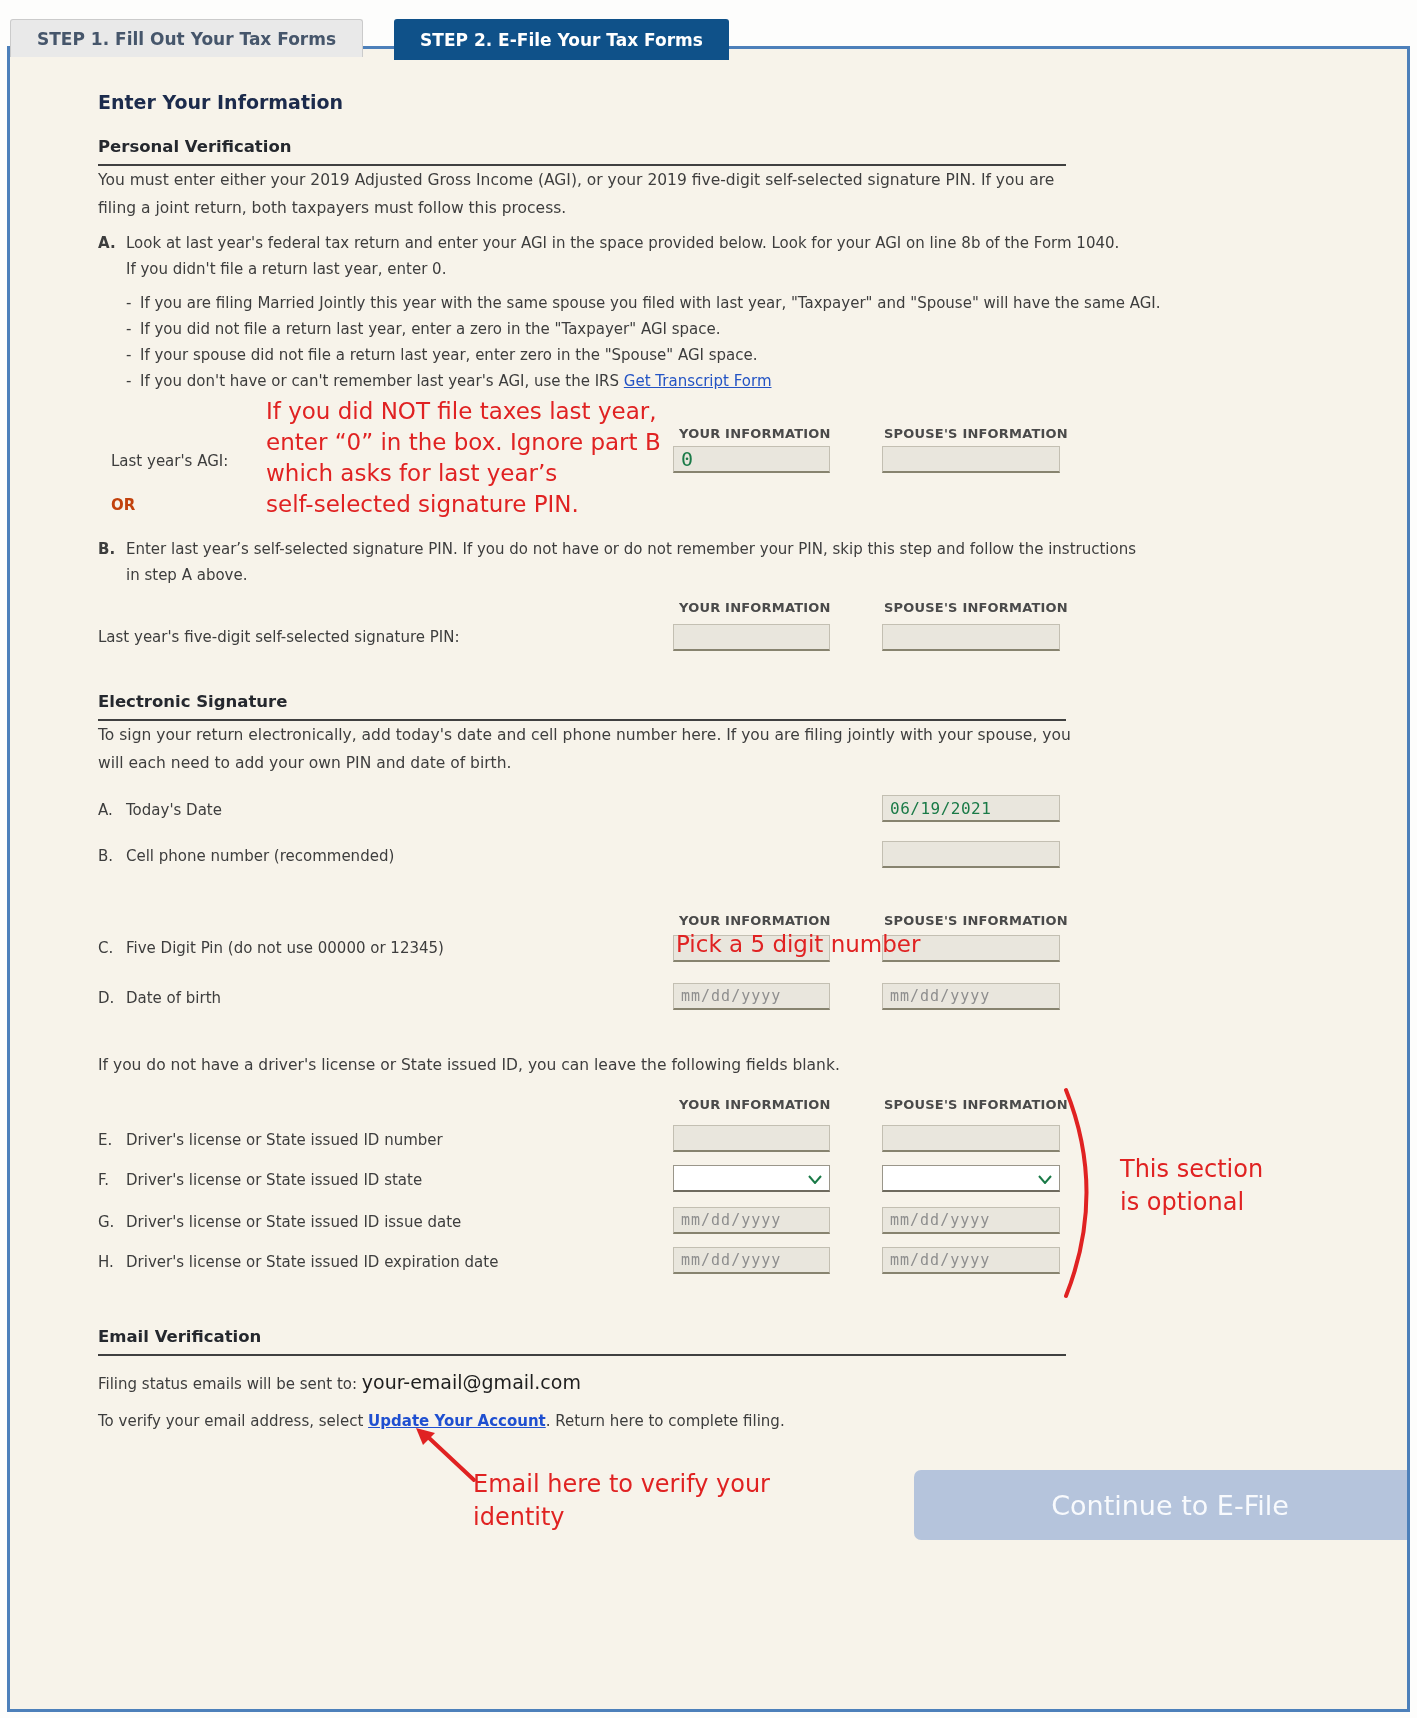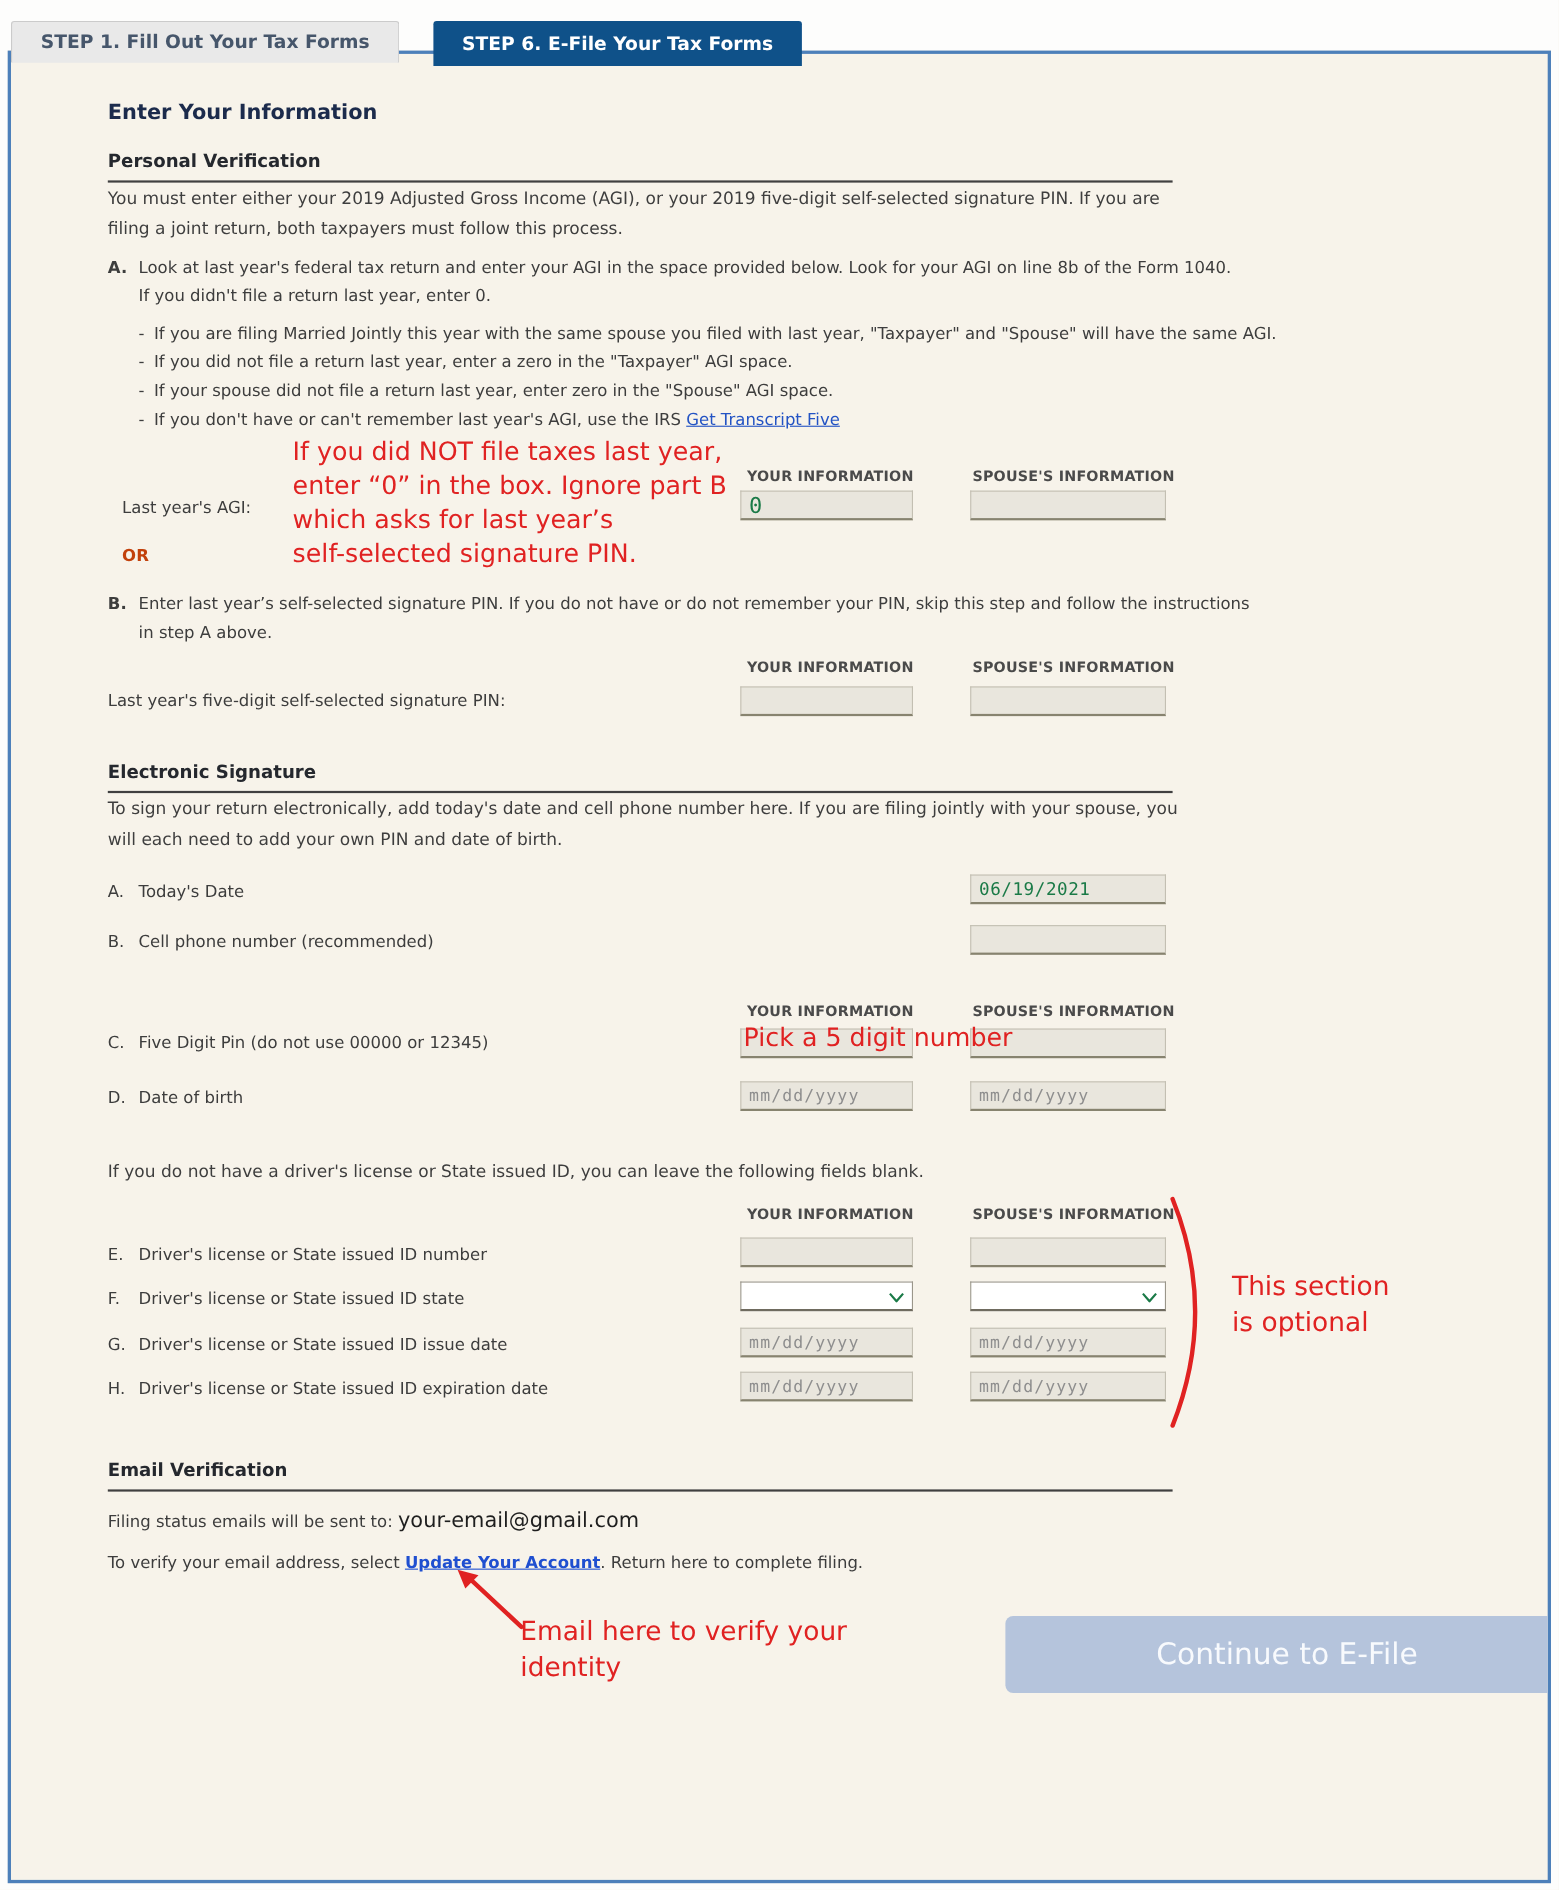--- a/index.html
+++ b/index.html
@@ -92,21 +92,21 @@
   .bottom-block { height:230px; }
   .continue-btn { position:absolute; left:816px; top:36px; width:512px; height:70px;
                   background:#b5c4dc; border:none; border-radius:7px; color:#f8fafd;
                   font-size:27px; font-family:"DejaVu Sans","Liberation Sans",sans-serif; cursor:pointer; }
 </style>
 </head>
 <body>
 
 <div class="tabbar">
   <div class="tab inactive">STEP 1. Fill Out Your Tax Forms</div>
-  <div class="tab active">STEP 6. E-File Your Tax Forms</div>
+  <div class="tab active">STEP 2. E-File Your Tax Forms</div>
 </div>
 
 <div class="frame">
   <div class="inner">
 
     <h1 class="title">Enter Your Information</h1>
 
     <h2 class="section mt-pv">Personal Verification</h2>
     <p class="body mt12">You must enter either your 2019 Adjusted Gross Income (AGI), or your 2019 five-digit self-selected signature PIN. If you are filing a joint return, both taxpayers must follow this process.</p>
 
@@ -116,21 +116,21 @@
         <div>Look at last year's federal tax return and enter your AGI in the space provided below. Look for your AGI on line 8b of the Form 1040.</div>
         <div>If you didn't file a return last year, enter 0.</div>
       </div>
     </div>
 
     <ul class="dashlist">
       <li><span>If you are filing Married Jointly this year with the same spouse you filed with last year, "Taxpayer" and "Spouse" will have the same AGI.</span></li>
       <li><span>If you did not file a return last year, enter a zero in the "Taxpayer" AGI space.</span></li>
       <li><span>If your spouse did not file a return last year, enter zero in the "Spouse" AGI space.</span></li>
       <li>
-        <span>If you don't have or can't remember last year's AGI, use the IRS </span><a href="#" class="link">Get Transcript Five</a>
+        <span>If you don't have or can't remember last year's AGI, use the IRS </span><a href="#" class="link">Get Transcript Form</a>
       </li>
     </ul>
 
     <div class="block agi-block">
       <div class="red-note agi-note">
         <div>If you did NOT file taxes last year,</div>
         <div>enter “0” in the box. Ignore part B</div>
         <div>which asks for last year’s</div>
         <div>self-selected signature PIN.</div>
       </div>

